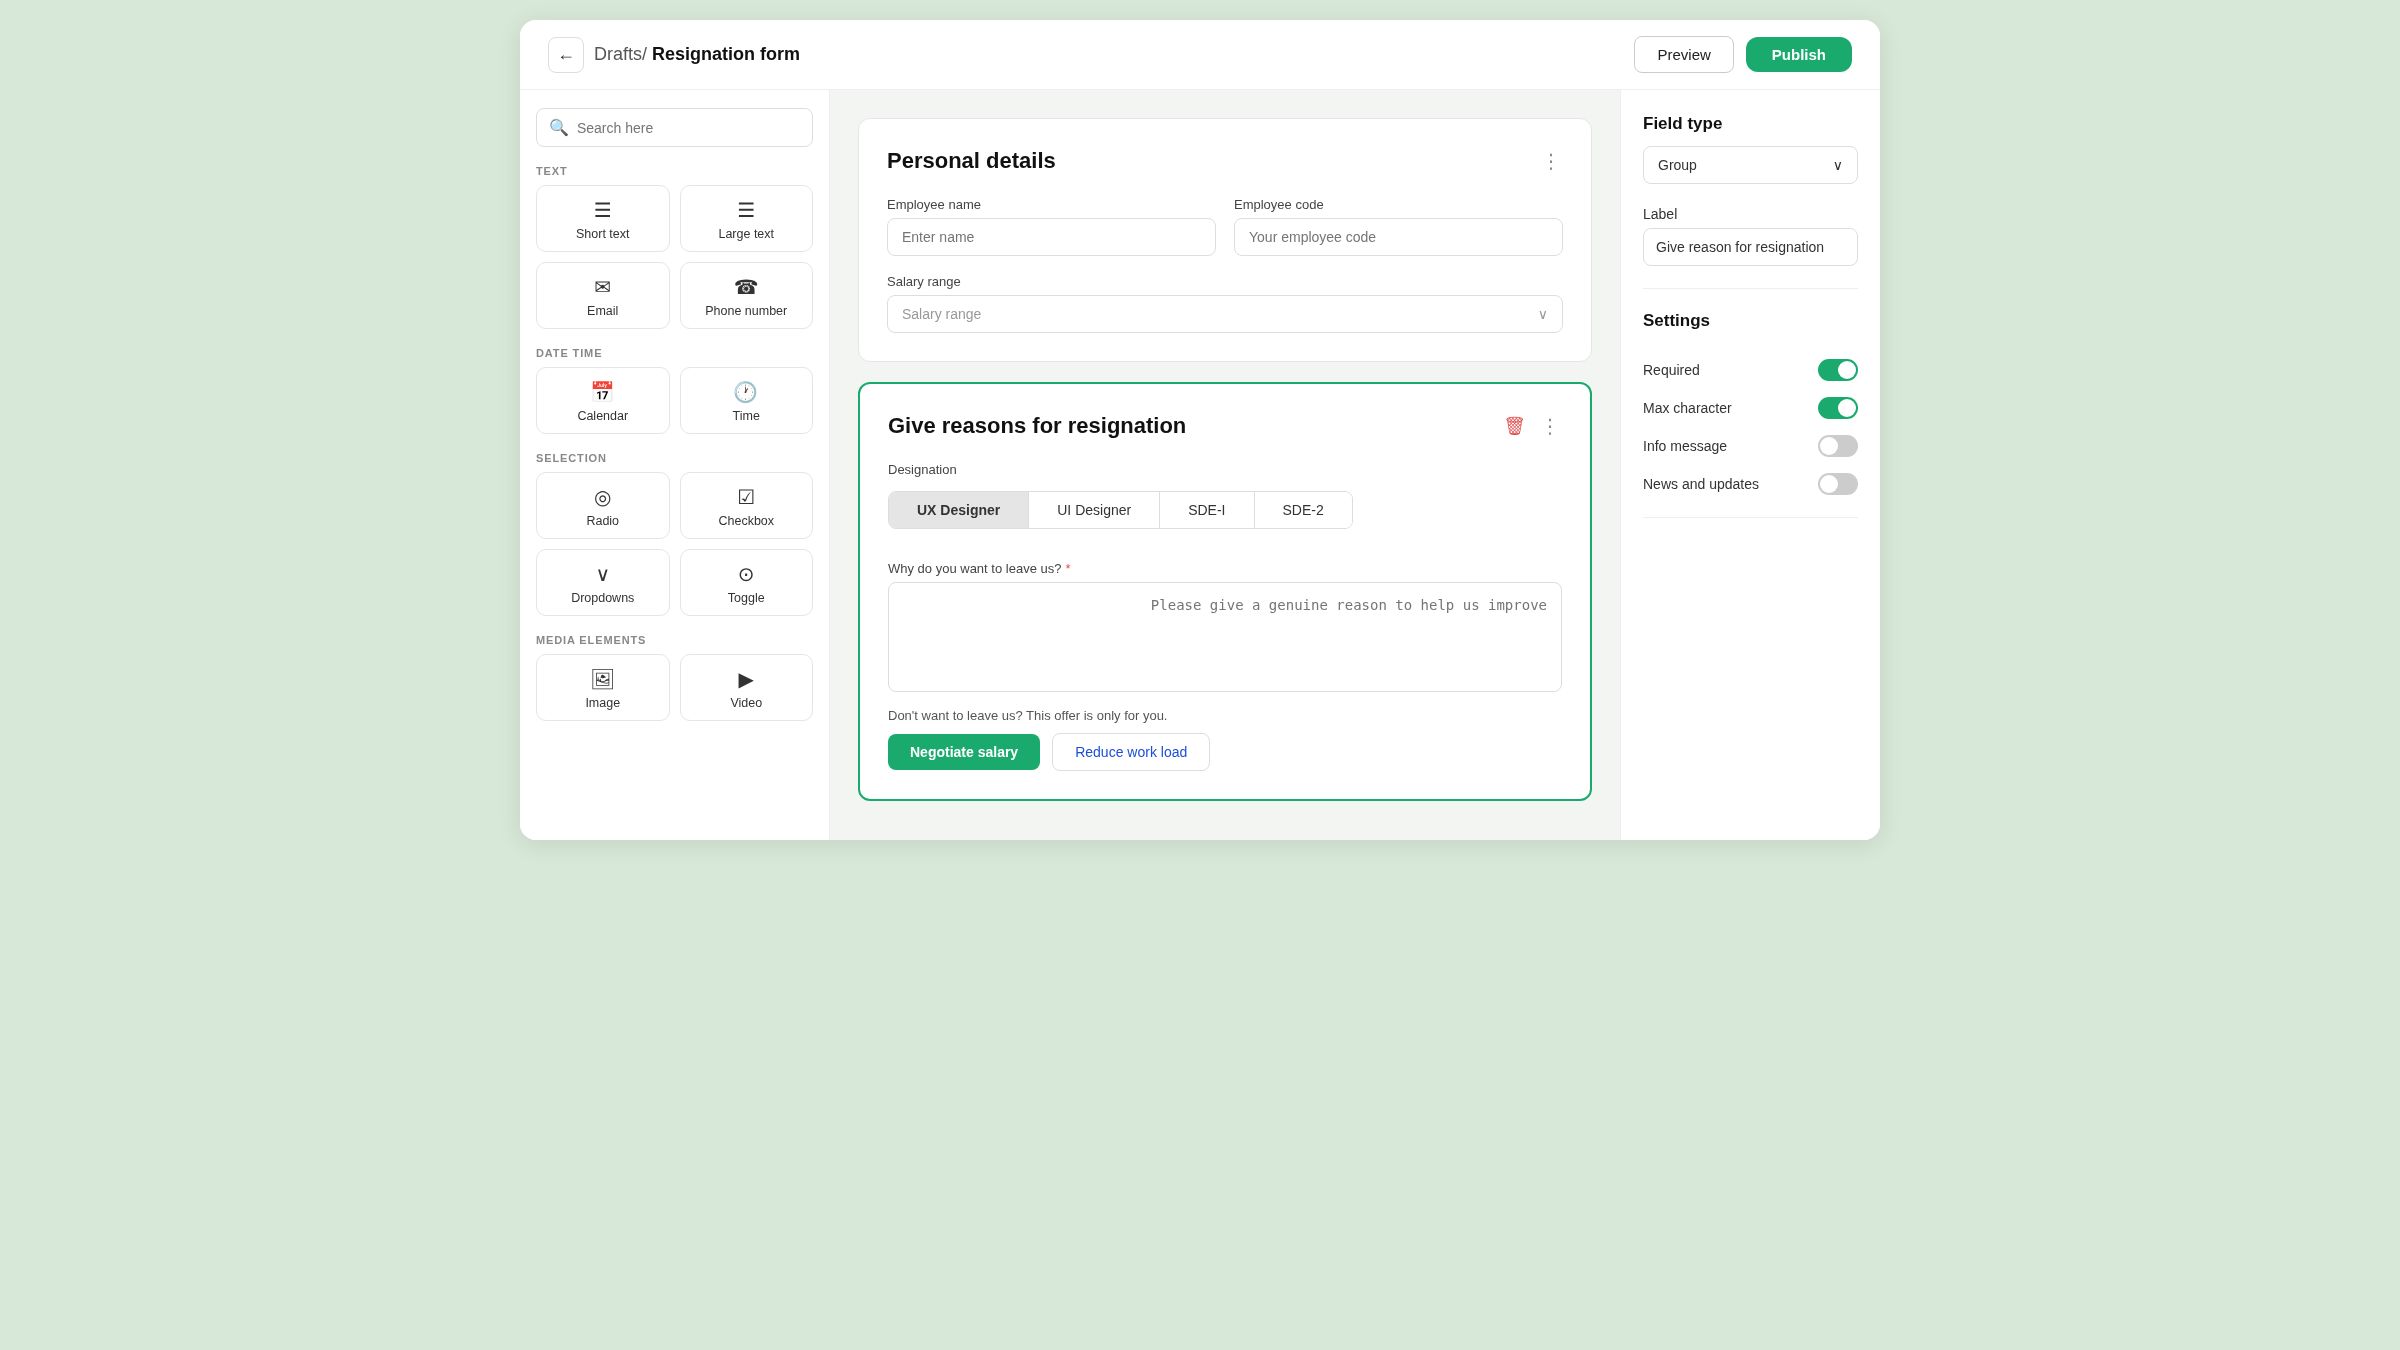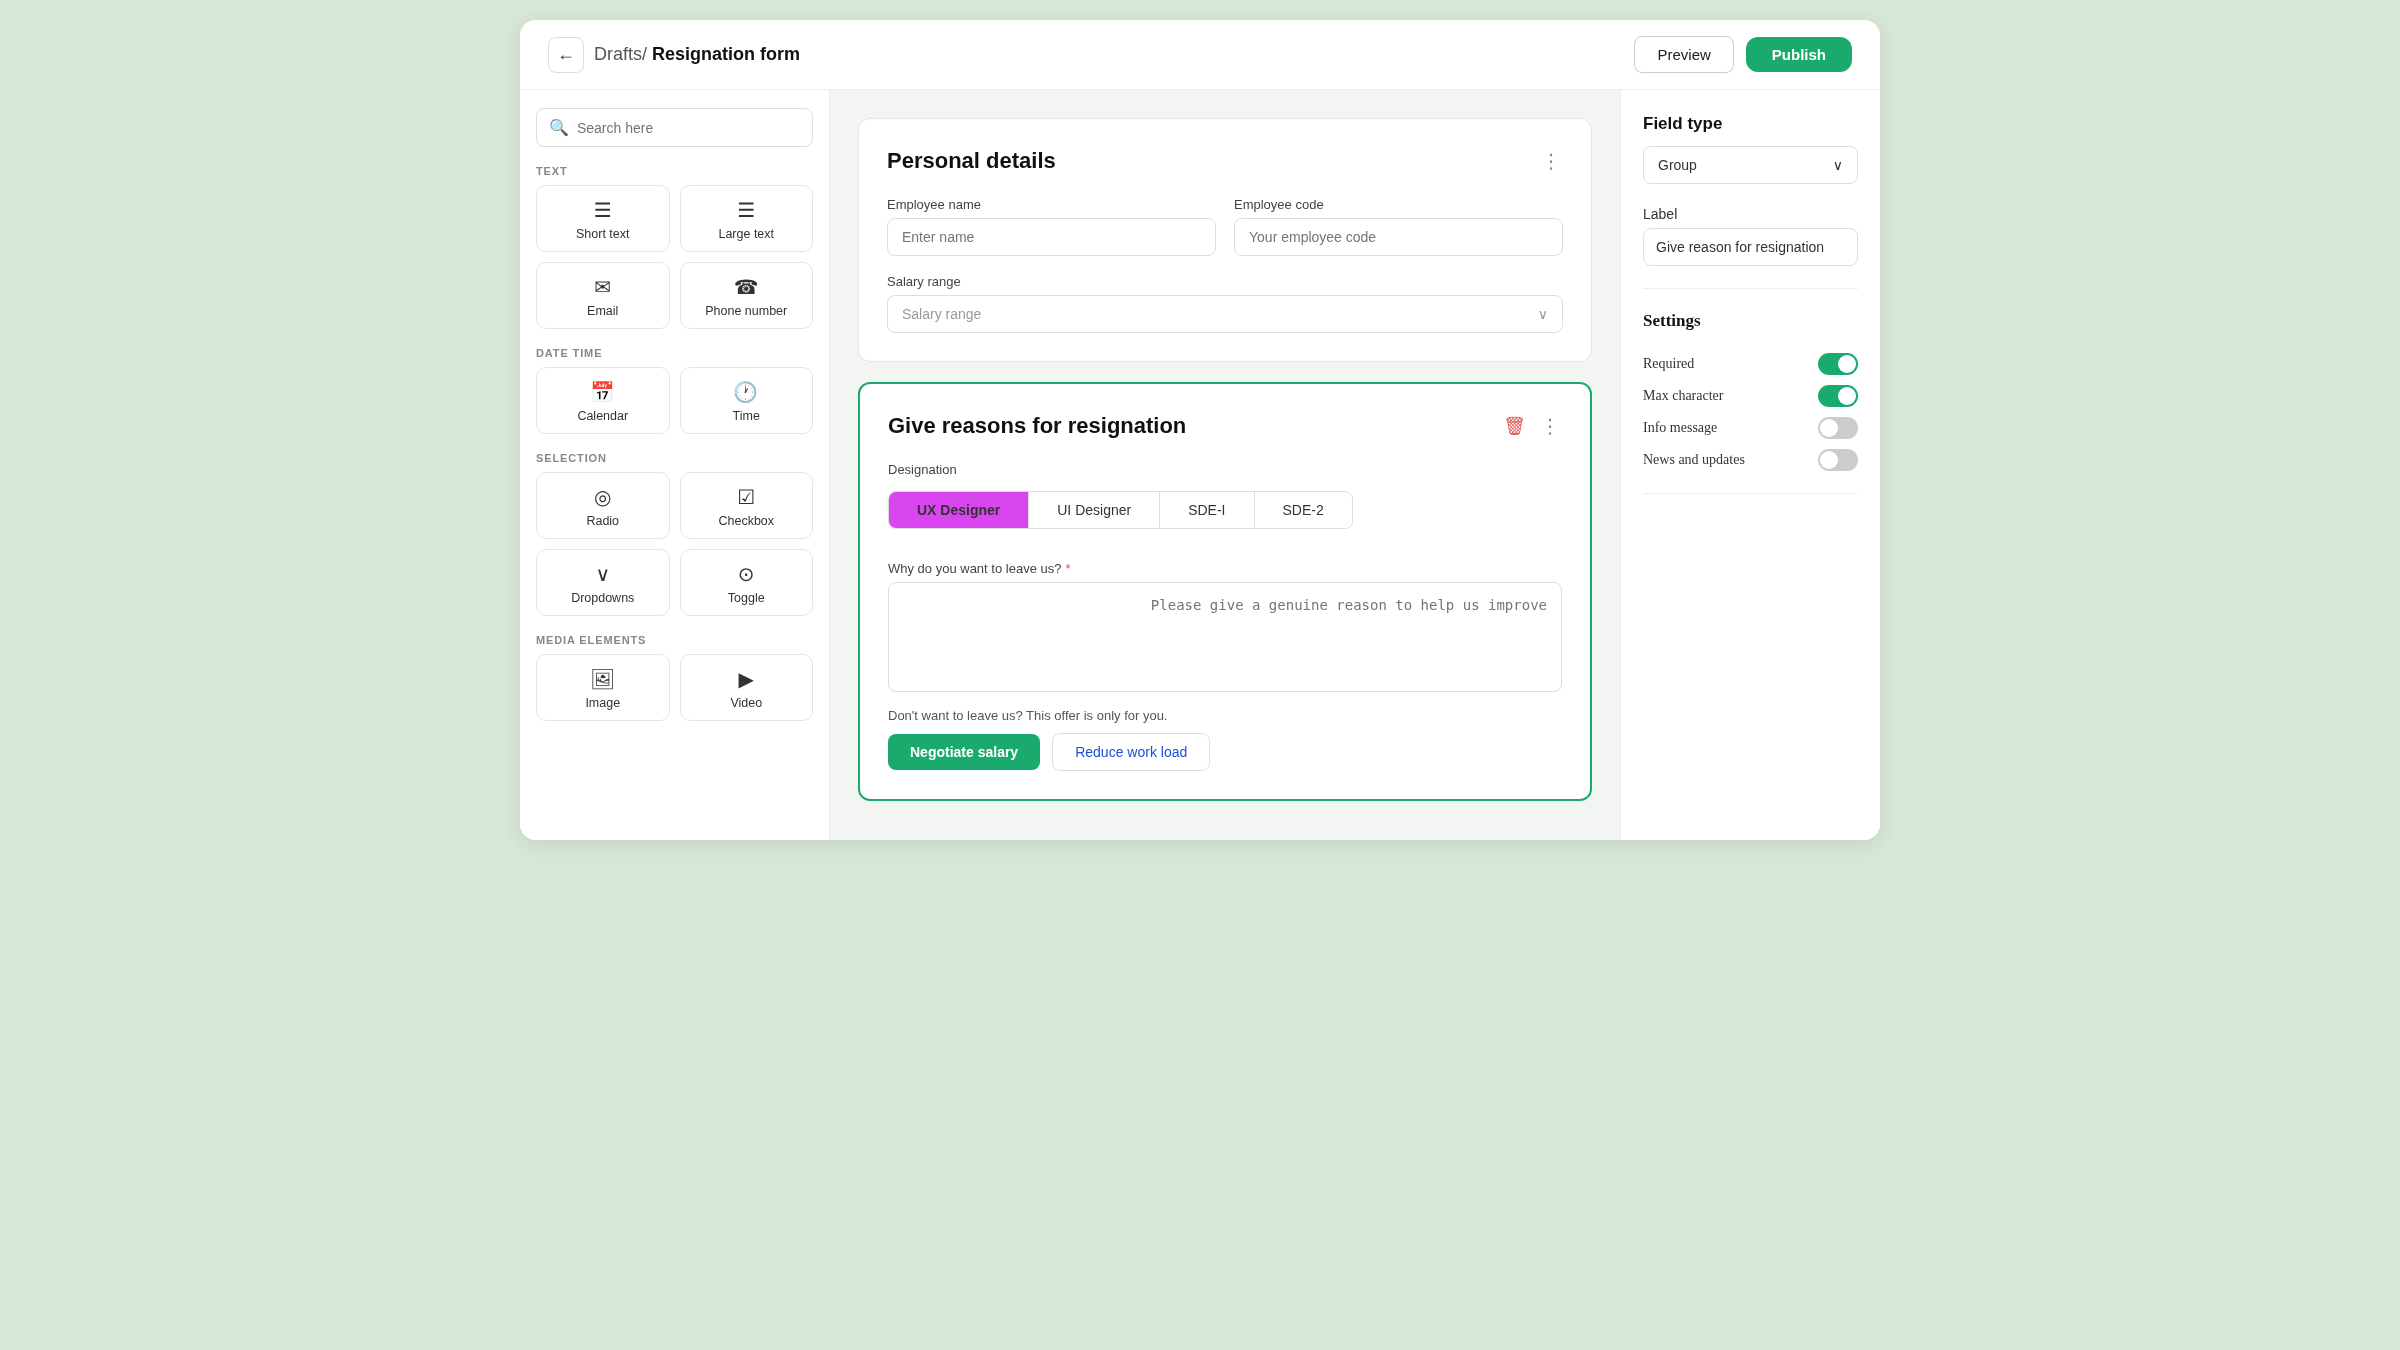--- a/index.html
+++ b/index.html
@@ -240,21 +240,21 @@
     .tab-item {
       padding: 10px 28px;
       font-size: 14px;
       color: #333;
       border-right: 1.5px solid #ddd;
       cursor: pointer;
       background: #fff;
     }
     .tab-item:last-child { border-right: none; }
     .tab-item.active {
-      background: #d946ef;
+      background: #e5e5e5;
       font-weight: 600;
       text-align: center;
     }
     
     .form-textarea {
       border: 1.5px solid #ddd;
       border-radius: 8px;
       padding: 14px;
       font-size: 14px;
       color: #999;
@@ -338,22 +338,21 @@
       border: 1.5px solid #ddd;
       border-radius: 8px;
       padding: 10px 12px;
       font-size: 14px;
       color: #333;
       outline: none;
     }
     .settings-section {
       display: flex;
       flex-direction: column;
-      gap: 10px;
-      font-family: Liberation Serif, serif;
+      gap: 16px;
     }
     .settings-row {
       display: flex;
       align-items: center;
       justify-content: space-between;
     }
     .settings-row-label {
       font-size: 14px;
       color: #333;
     }

